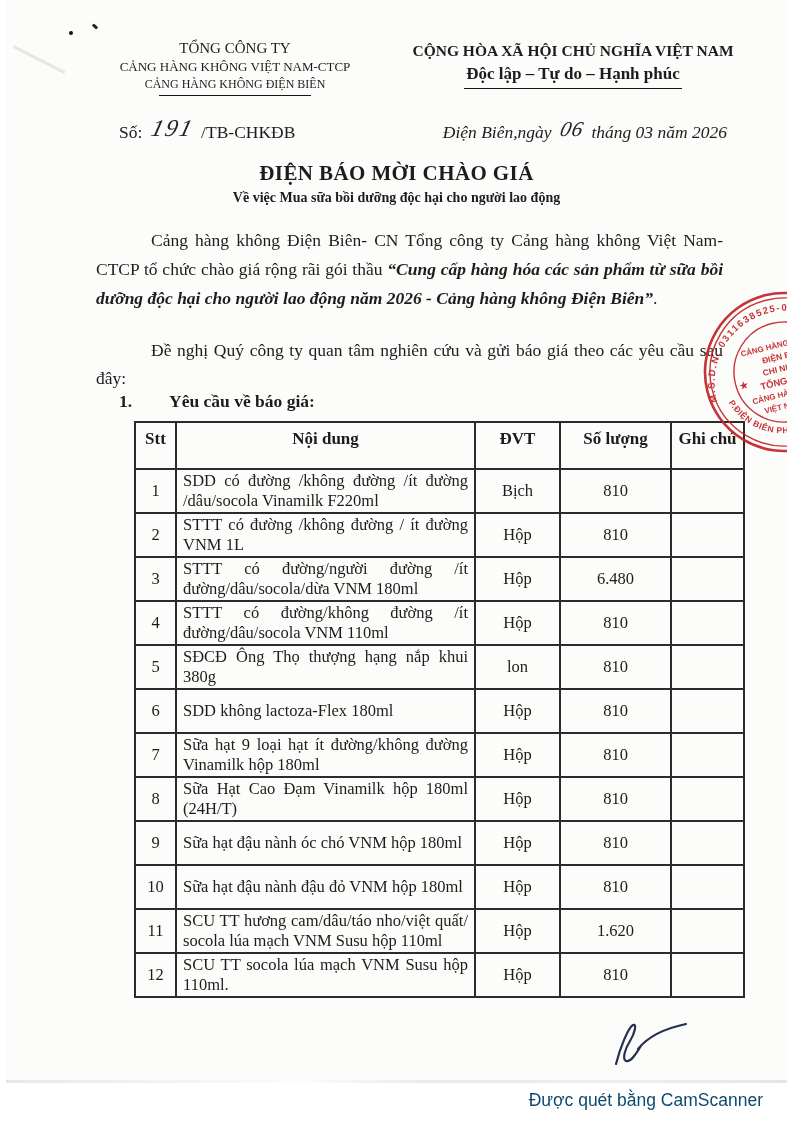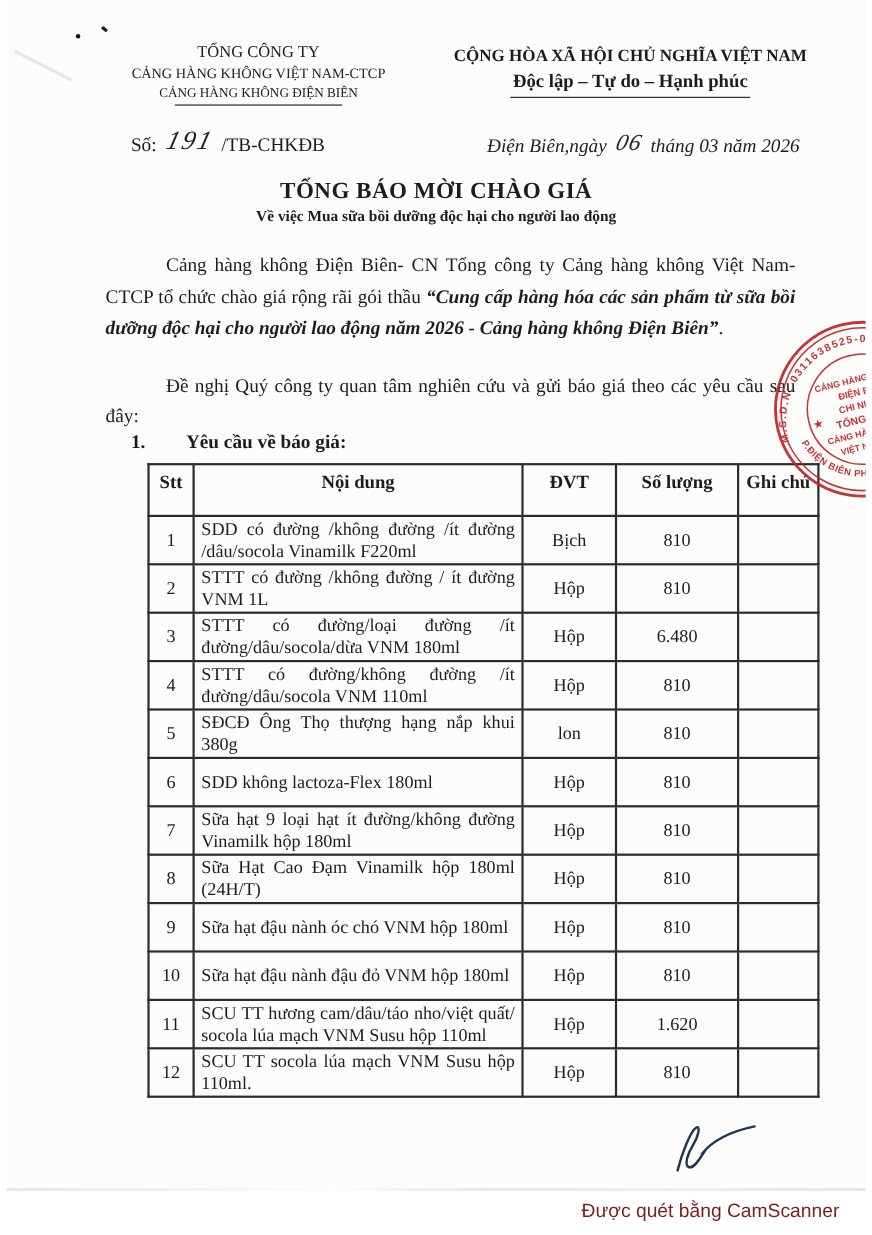--- a/index.html
+++ b/index.html
@@ -56,21 +56,21 @@
   
   .signature{position:absolute;left:598px;top:1018px;width:90px;height:60px;}
   
   .speck1{position:absolute;left:63px;top:31px;width:4px;height:4px;background:#111;border-radius:50%;}
   .speck2{position:absolute;left:86px;top:25px;width:6px;height:3px;background:#222;transform:rotate(40deg);border-radius:1px;}
   .smudge{position:absolute;left:4px;top:58px;width:58px;height:3px;background:#e5e8e4;transform:rotate(27deg);}
   .scan-edge{position:absolute;left:0;top:1080px;width:100%;height:3px;
     background:linear-gradient(90deg,#dfe3df 0%,#eef0ee 18%,#fcfcfa 38%,#e3e6e3 55%,#e8ebe8 80%,#dde1dd 100%);opacity:.8;}
   .footer-band{position:absolute;left:0;top:1083px;width:100%;height:40px;background:#ffffff;}
   .cam-footer{position:absolute;right:24px;top:1090px;
-    font-family:"Liberation Sans","DejaVu Sans",sans-serif;font-size:17.5px;color:#7f1d1d;}
+    font-family:"Liberation Sans","DejaVu Sans",sans-serif;font-size:17.5px;color:#0c4a6e;}
   
   .stamp text{font-family:"Liberation Sans","DejaVu Sans",sans-serif;font-weight:bold;}
 </style>
 </head>
 <body>
 
 <div class="page">
 
   <div class="smudge"></div>
   <div class="speck1"></div>
@@ -93,21 +93,21 @@
     <span>Số:</span>
     <span class="handwrite">191</span>
     <span>/TB-CHKĐB</span>
   </div>
   <div class="date-line">
     <span>Điện Biên,ngày</span>
     <span class="handwrite small">06</span>
     <span>tháng 03 năm 2026</span>
   </div>
 
-  <div class="doc-title">TỔNG BÁO MỜI CHÀO GIÁ</div>
+  <div class="doc-title">ĐIỆN BÁO MỜI CHÀO GIÁ</div>
   <div class="doc-subtitle">Về việc Mua sữa bồi dưỡng độc hại cho người lao động</div>
 
   <p class="p1"><span>Cảng hàng không Điện Biên- CN Tổng công ty Cảng hàng không Việt Nam-CTCP tổ chức chào giá rộng rãi gói thầu </span><span class="bi">“Cung cấp hàng hóa các sản phẩm từ sữa bồi dưỡng độc hại cho người lao động năm 2026 - Cảng hàng không Điện Biên”</span><span>.</span></p>
   <p class="p2">Đề nghị Quý công ty quan tâm nghiên cứu và gửi báo giá theo các yêu cầu sau đây:</p>
 
   <div class="sec1">
     <span class="num">1.</span><span>Yêu cầu về báo giá:</span>
   </div>
 
   <table class="quote">
@@ -137,21 +137,21 @@
         </tr>
       <tr>
           <td class="c-stt">2</td>
           <td class="c-nd">STTT có đường /không đường / ít đường VNM 1L</td>
           <td class="c-dvt">Hộp</td>
           <td class="c-sl">810</td>
           <td class="c-gc"></td>
         </tr>
       <tr>
           <td class="c-stt">3</td>
-          <td class="c-nd">STTT có đường/loại đường /ít đường/dâu/socola/dừa VNM 180ml</td>
+          <td class="c-nd">STTT có đường/người đường /ít đường/dâu/socola/dừa VNM 180ml</td>
           <td class="c-dvt">Hộp</td>
           <td class="c-sl">6.480</td>
           <td class="c-gc"></td>
         </tr>
       <tr>
           <td class="c-stt">4</td>
           <td class="c-nd">STTT có đường/không đường /ít đường/dâu/socola VNM 110ml</td>
           <td class="c-dvt">Hộp</td>
           <td class="c-sl">810</td>
           <td class="c-gc"></td>

